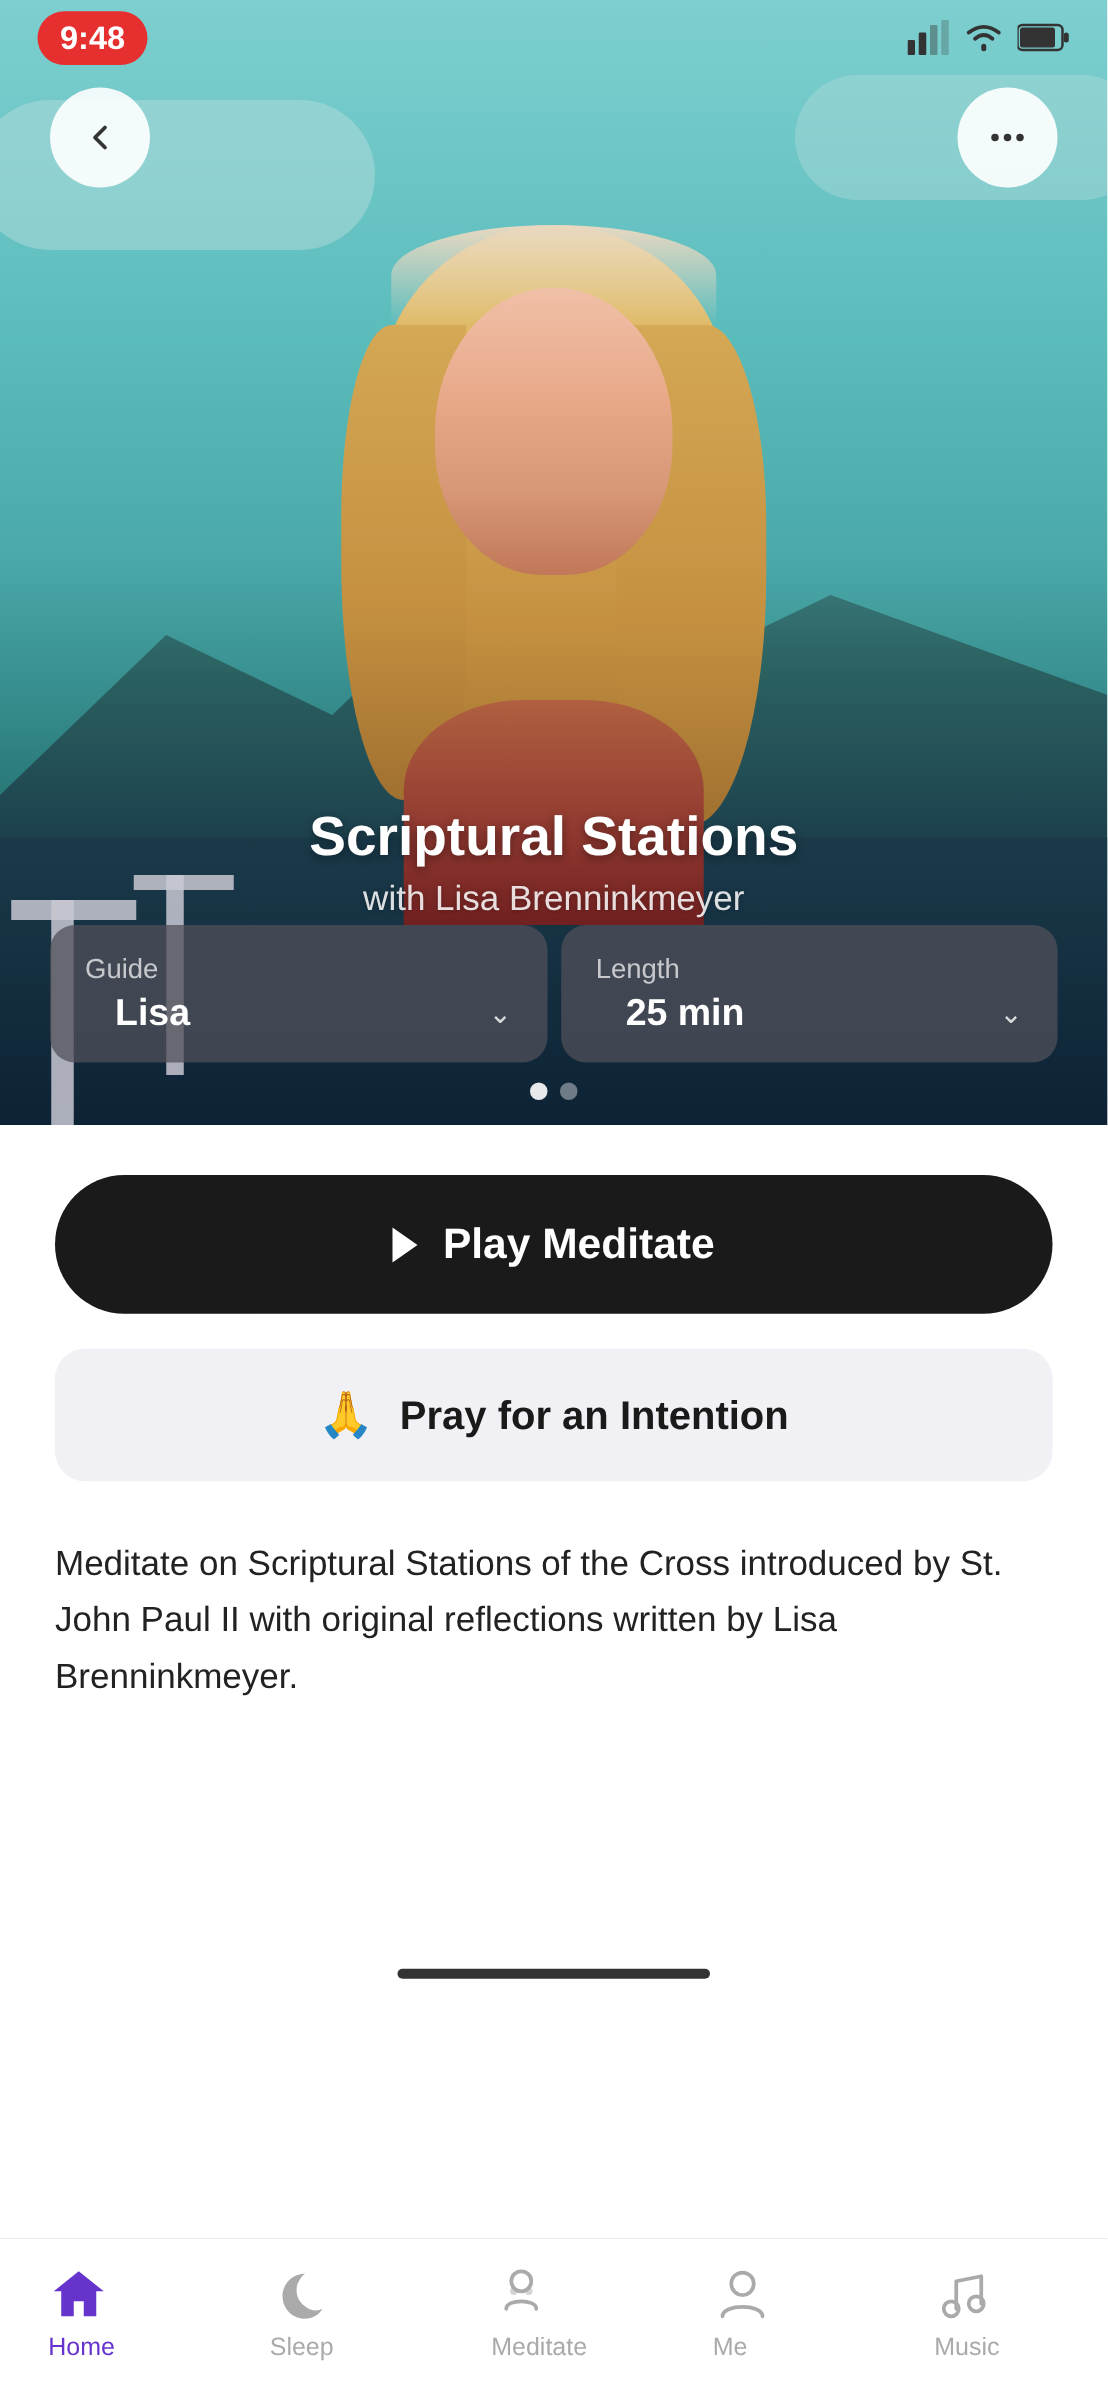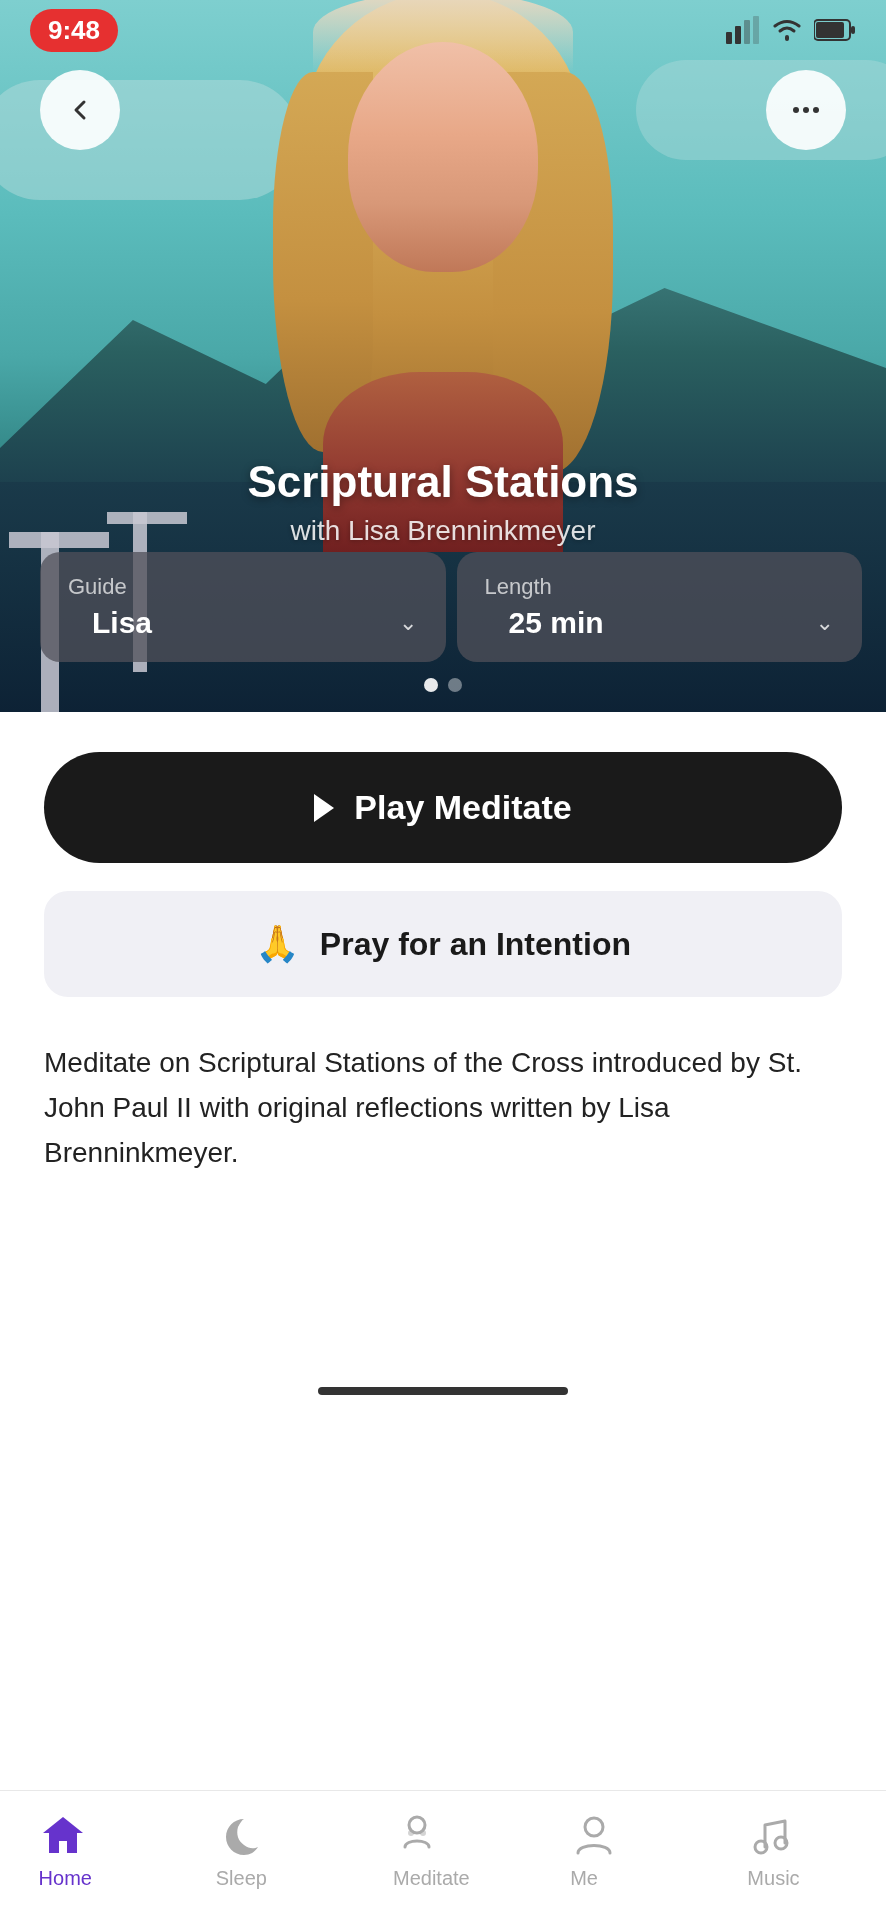--- a/index.html
+++ b/index.html
@@ -39,21 +39,21 @@
     .status-icons {
       display: flex;
       align-items: center;
       gap: 10px;
     }
 
     
     .hero {
       position: relative;
       width: 886px;
-      height: 712px;
+      height: 900px;
       background: linear-gradient(180deg, #7ecfcf 0%, #5bbcbc 30%, #4aa8a8 50%, #2a7a7a 70%, #1a4a5a 85%, #0d2235 100%);
       overflow: hidden;
     }
 
     
     .cloud-left {
       position: absolute;
       top: 80px;
       left: -20px;
       width: 320px;
@@ -249,21 +249,21 @@
       font-size: 28px;
       font-weight: 400;
       text-shadow: 0 1px 4px rgba(0,0,0,0.3);
     }
 
     
     .selectors {
       position: absolute;
       bottom: 50px;
       left: 40px;
-      right: 24px;
+      right: 40px;
       display: flex;
       gap: 11px;
       z-index: 20;
     }
 
     .selector-btn {
       flex: 1;
       background: rgba(80,80,90,0.75);
       border: none;
       border-radius: 20px;

